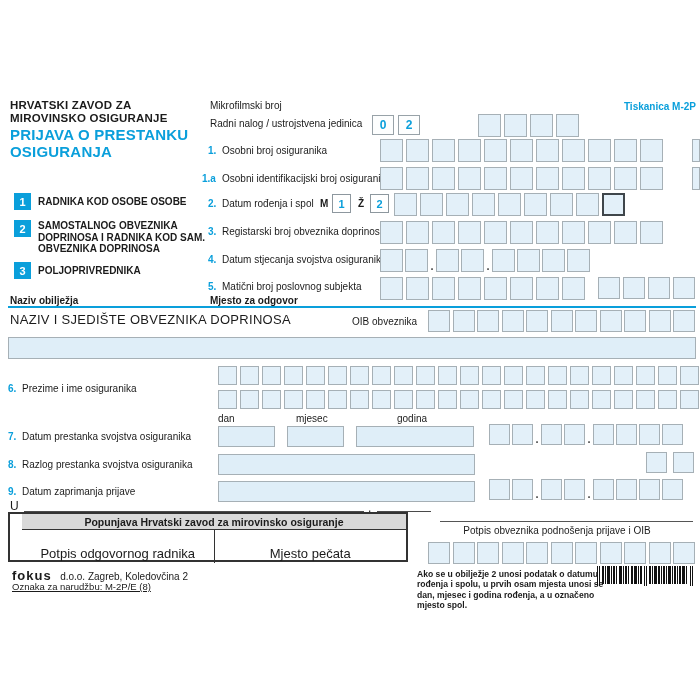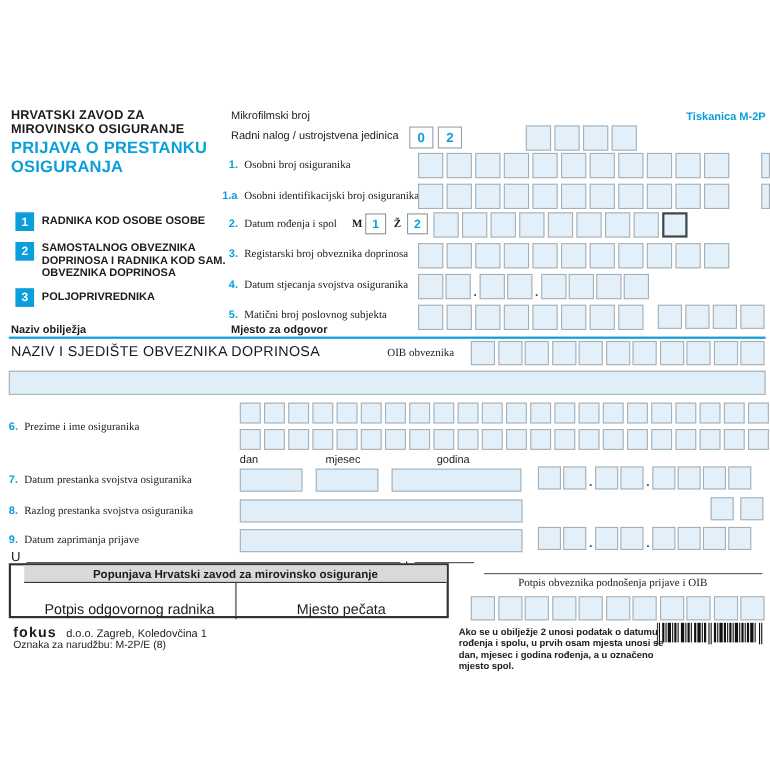--- a/index.html
+++ b/index.html
@@ -16,21 +16,21 @@
   .wbox{width:22px;height:20px;background:#fdfefe;border:1px solid #98a2a8;box-sizing:border-box;
         display:flex;align-items:center;justify-content:center;color:#0a9fdb;font-weight:bold;font-size:12px;}
   .dsep{width:4px;display:flex;align-items:flex-end;justify-content:center;font-weight:700;color:#444;font-size:11px;padding-bottom:0;}
   .dsep::after{content:".";}
   .rect{background:#dfeef8;border:1px solid #a6b0b6;box-sizing:border-box;}
   
   .org{font-size:11.5px;font-weight:bold;line-height:13px;letter-spacing:.2px;}
   .title{font-size:15px;font-weight:bold;color:#0a9fdb;line-height:16px;letter-spacing:.2px;}
   .bluebold{color:#0a9fdb;font-weight:bold;}
   .small{font-size:10px;}
-  .flabel{font-size:10px;font-family:Liberation Serif, serif;}
+  .flabel{font-size:10px;}
   .fnum{color:#0a9fdb;font-weight:bold;font-size:10px;}
   .cat{font-size:10px;font-weight:bold;line-height:11.5px;}
   .catnum{width:17px;height:17px;background:#0a9fdb;color:#fff;font-weight:bold;font-size:11px;
           display:flex;align-items:center;justify-content:center;}
   .colhead{font-size:10px;font-weight:bold;}
   .blueline{height:2px;background:#0a9fdb;}
   .hline{height:1px;background:#4a4a4a;}
   
   .otable{border:2px solid #333;box-sizing:border-box;background:#fff;padding-left:12px;}
   .otable .ohead{height:15px;background:#d9d9d9;border-bottom:1px solid #333;
@@ -386,17 +386,17 @@
         <rect x="85" y="0" width="3" height="18"></rect>
           <rect x="89" y="0" width="1" height="18"></rect>
         <rect x="93" y="0" width="1" height="20"></rect>
           <rect x="95" y="0" width="1" height="20"></rect>
       </g>
     </svg>
   </div>
 
   <div class="abs" style="left:12px;top:566px;">
     <span class="logo">fokus</span>
-    <span style="font-size:10px;margin-left:4px;">d.o.o. Zagreb, Koledovčina 1</span>
-  </div>
-  <div class="abs" style="left:12px;top:581px;font-size:9.5px;">Oznaka za narudžbu: M-2P/E (8)</div>
+    <span style="font-size:10px;margin-left:4px;">d.o.o. Zagreb, Koledovčina 2</span>
+  </div>
+  <div class="abs" style="left:12px;top:581px;font-size:9.5px;text-decoration:underline;">Oznaka za narudžbu: M-2P/E (8)</div>
 
 </div>
 
 </body></html>

